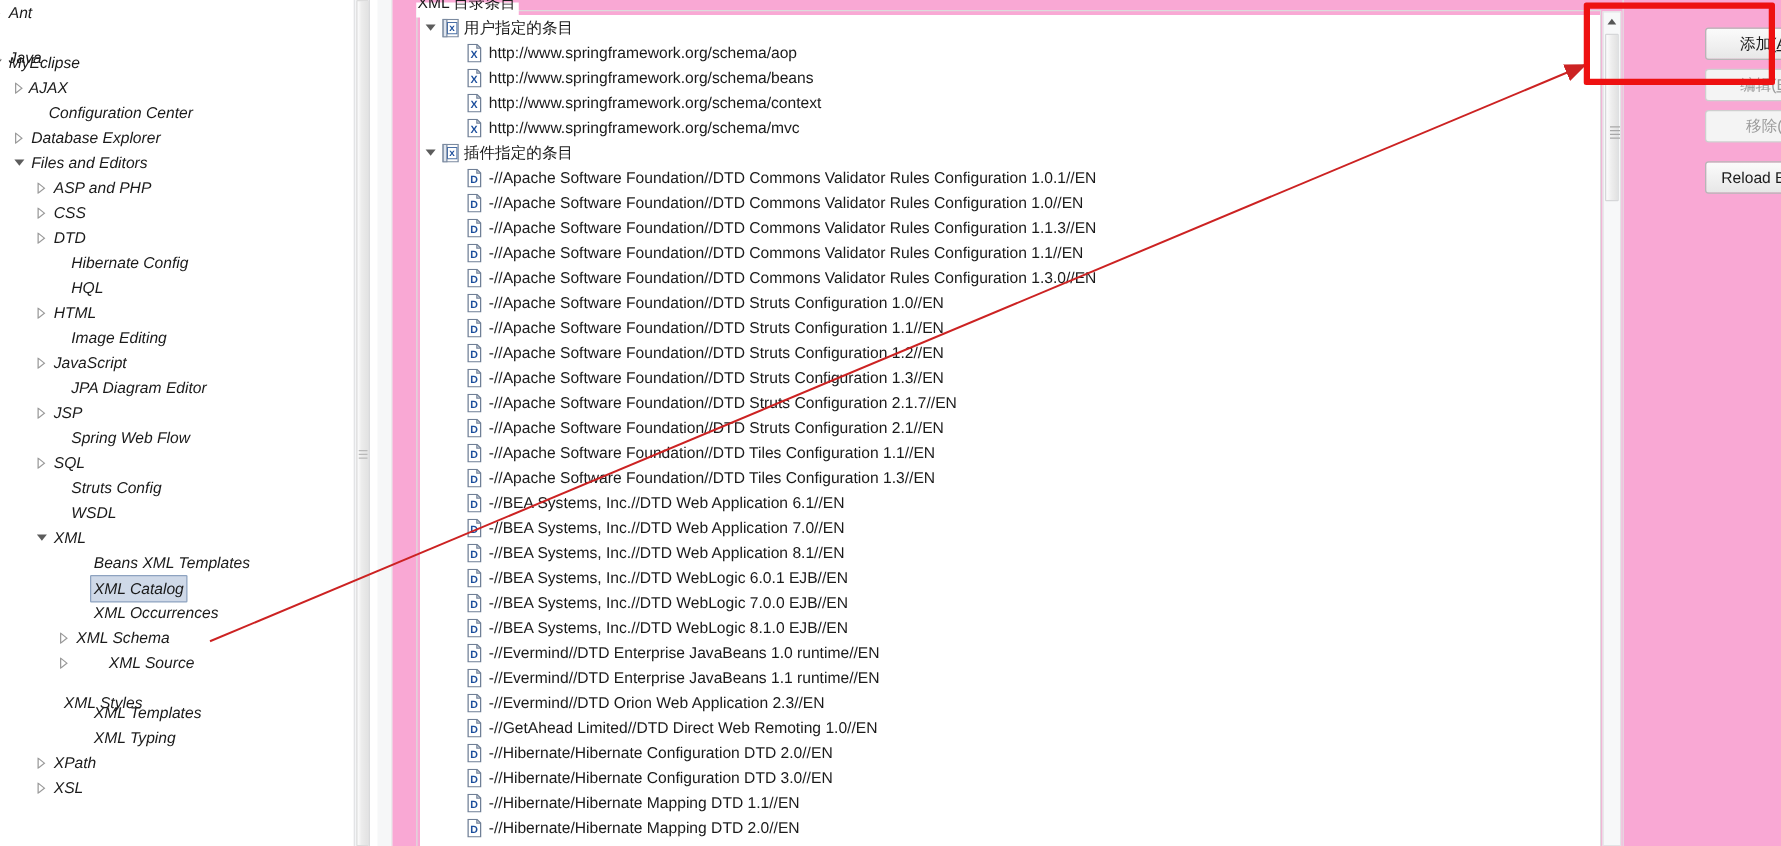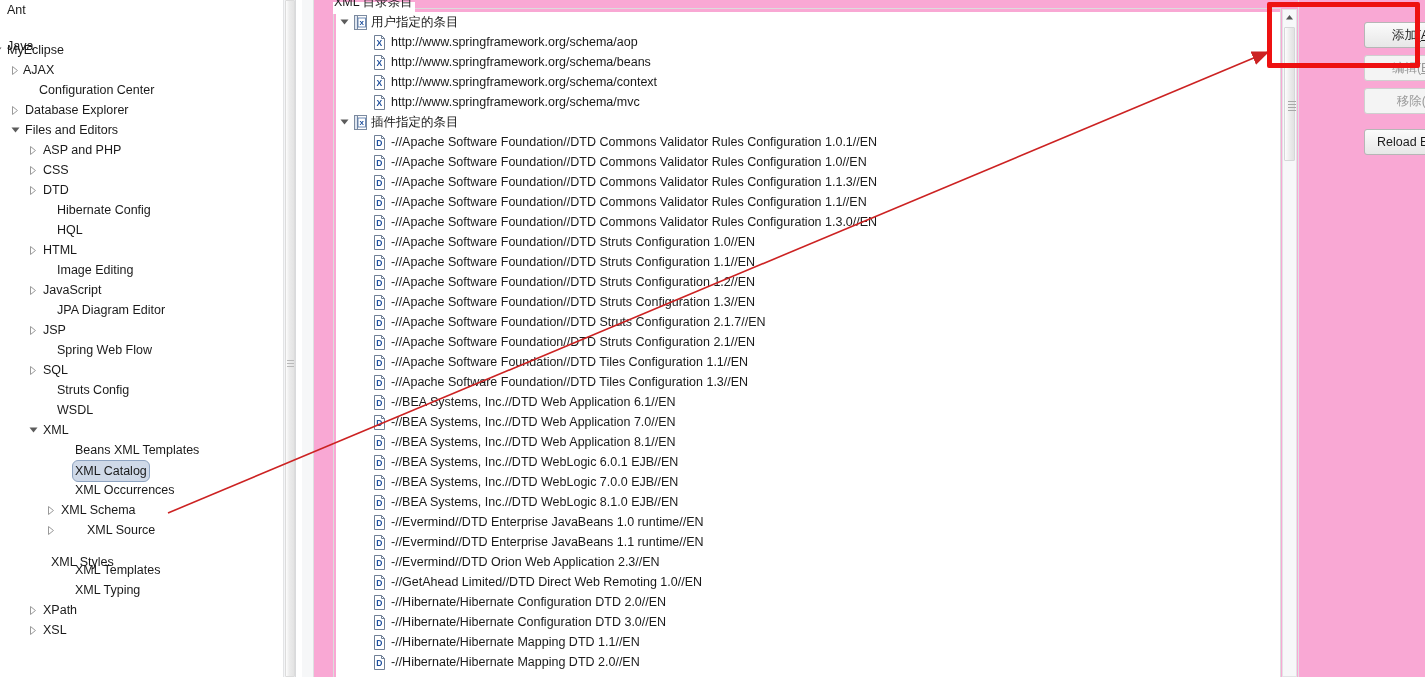--- a/index.html
+++ b/index.html
@@ -16,20 +16,21 @@
     background: #ffffff;
   }
 
   
   #sidebar {
     position: absolute;
     left: 0; top: 0;
     width: 283px; height: 677px;
     background: #ffffff;
     overflow: hidden;
+    font-style: italic;
   }
   .tree-row {
     position: relative;
     height: 20px;
     line-height: 20px;
     font-size: 12.5px;
     color: #1a1a1a;
     white-space: nowrap;
   }
   .tree-row .twisty {
@@ -40,21 +41,21 @@
   }
   .tree-row .twisty svg { display: block; margin: 6px 0 0 3px; }
   .tree-label {
     display: inline-block;
     padding: 0 3px;
   }
   .tree-row.selected .tree-label {
     background: #cfd9e8;
     border: 1px solid #8ea3c0;
     padding: 0 2px;
-    border-radius: 6px;
+    border-radius: 1px;
   }
 
   
   #sidebar-scroll {
     position: absolute;
     left: 283px; top: 0;
     width: 13px; height: 677px;
     background: #f4f5f7;
     border-left: 1px solid #e3e4e6;
     border-right: 1px solid #d9dadc;

